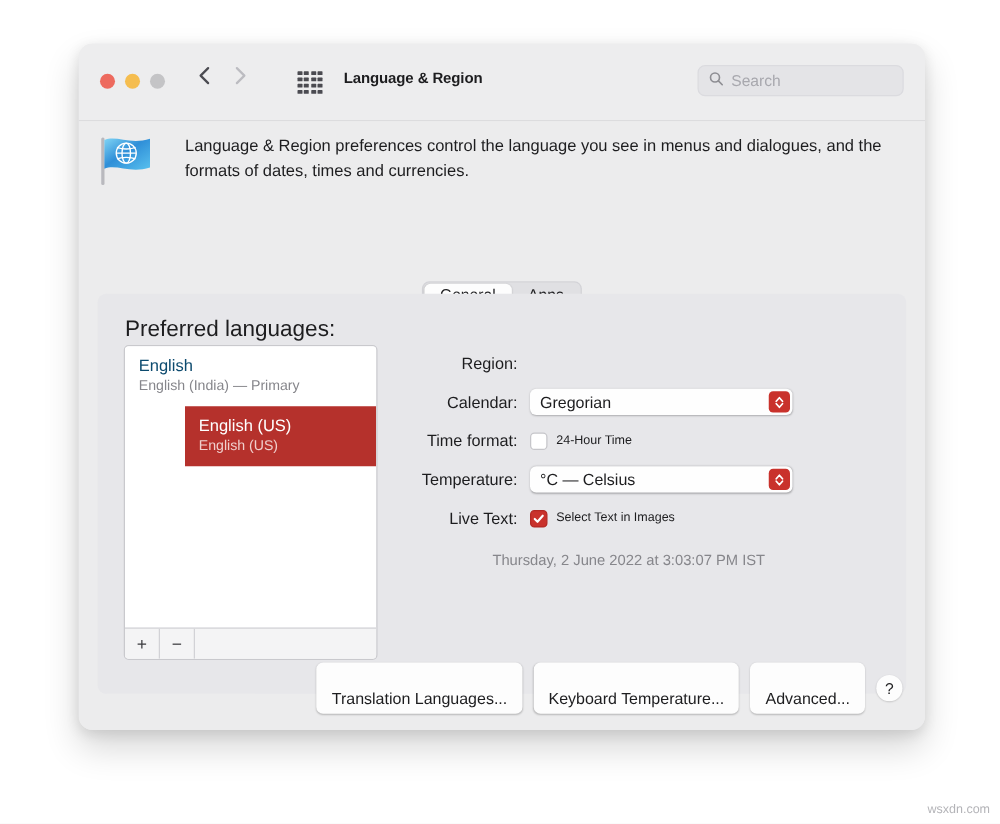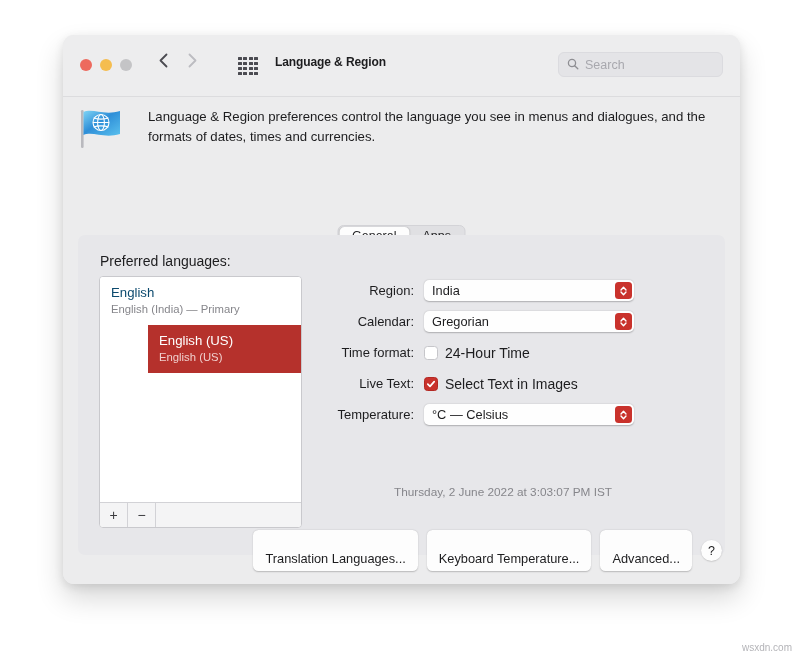--- a/index.html
+++ b/index.html
@@ -181,21 +181,21 @@
     right: 15px;
     height: 320px;
     background: #e7e7ea;
     border-radius: 7px;
   }
 
   .pref-label {
     position: absolute;
     left: 22px;
     top: 18px;
-    font-size: 14px;
+    font-size: 18px;
     color: #1d1d1f;
   }
 
   
   .lang-list-wrap {
     position: absolute;
     left: 21px;
     top: 41px;
     width: 203px;
     height: 252px;
@@ -312,32 +312,31 @@
     flex: none;
   }
   .cbox.checked {
     background: #c9322c;
     border-color: #b32823;
     display: flex;
     align-items: center;
     justify-content: center;
   }
   .ctext {
-    font-size: 14px;
+    font-size: 10px;
     color: #1d1d1f;
   }
 
   .preview {
     position: absolute;
     left: 243px;
     top: 205px;
     right: 18px;
     text-align: center;
     padding-right: 22px;
-    margin-top: 44px;
   }
   .preview div {
     font-size: 11.8px;
     color: #86868b;
     line-height: 16px;
   }
   .preview .pv2 span { margin: 0 9px; }
 
   
   .bottom-bar {
@@ -488,29 +487,20 @@
           <div class="lt-btn">+</div>
           <div class="lt-btn">−</div>
           <div class="lt-filler"></div>
         </div>
       </div>
 
       <div class="form">
 
         <div class="frow">
           <div class="flabel">Region:</div>
-          <div class="popup">
-            <span>India</span>
-            <span class="stepper">
-              <svg width="9" height="12" viewBox="0 0 9 12">
-                  <polyline points="2,5 4.5,2.2 7,5" fill="none" stroke="#fff" stroke-width="1.4" stroke-linecap="round" stroke-linejoin="round"></polyline>
-                  <polyline points="2,7 4.5,9.8 7,7" fill="none" stroke="#fff" stroke-width="1.4" stroke-linecap="round" stroke-linejoin="round"></polyline>
-                </svg>
-            </span>
-          </div>
         </div>
 
         <div class="frow">
           <div class="flabel">Calendar:</div>
           <div class="popup">
             <span>Gregorian</span>
             <span class="stepper">
               <svg width="9" height="12" viewBox="0 0 9 12">
                   <polyline points="2,5 4.5,2.2 7,5" fill="none" stroke="#fff" stroke-width="1.4" stroke-linecap="round" stroke-linejoin="round"></polyline>
                   <polyline points="2,7 4.5,9.8 7,7" fill="none" stroke="#fff" stroke-width="1.4" stroke-linecap="round" stroke-linejoin="round"></polyline>
@@ -521,44 +511,44 @@
 
         <div class="frow">
           <div class="flabel">Time format:</div>
           <div class="checkrow">
             <span class="cbox"></span>
             <span class="ctext">24-Hour Time</span>
           </div>
         </div>
 
         <div class="frow">
-          <div class="flabel">Live Text:</div>
-          <div class="checkrow">
-            <span class="cbox checked">
-              <svg width="10" height="10" viewBox="0 0 10 10">
-                  <polyline points="1.8,5.2 4,7.4 8.2,2.6" fill="none" stroke="#fff" stroke-width="1.7" stroke-linecap="round" stroke-linejoin="round"></polyline>
-                </svg>
-            </span>
-            <span class="ctext">Select Text in Images</span>
-          </div>
-        </div>
-
-        <div class="frow">
           <div class="flabel">Temperature:</div>
           <div class="popup">
             <span>°C — Celsius</span>
             <span class="stepper">
               <svg width="9" height="12" viewBox="0 0 9 12">
                   <polyline points="2,5 4.5,2.2 7,5" fill="none" stroke="#fff" stroke-width="1.4" stroke-linecap="round" stroke-linejoin="round"></polyline>
                   <polyline points="2,7 4.5,9.8 7,7" fill="none" stroke="#fff" stroke-width="1.4" stroke-linecap="round" stroke-linejoin="round"></polyline>
                 </svg>
             </span>
           </div>
         </div>
 
+        <div class="frow">
+          <div class="flabel">Live Text:</div>
+          <div class="checkrow">
+            <span class="cbox checked">
+              <svg width="10" height="10" viewBox="0 0 10 10">
+                  <polyline points="1.8,5.2 4,7.4 8.2,2.6" fill="none" stroke="#fff" stroke-width="1.7" stroke-linecap="round" stroke-linejoin="round"></polyline>
+                </svg>
+            </span>
+            <span class="ctext">Select Text in Images</span>
+          </div>
+        </div>
+
       </div>
 
       <div class="preview">
         <div class="pv1">Thursday, 2 June 2022 at 3:03:07 PM IST</div>
       </div>
 
     </div>
 
     <div class="bottom-bar">
       <div class="btn">Translation Languages...</div>

